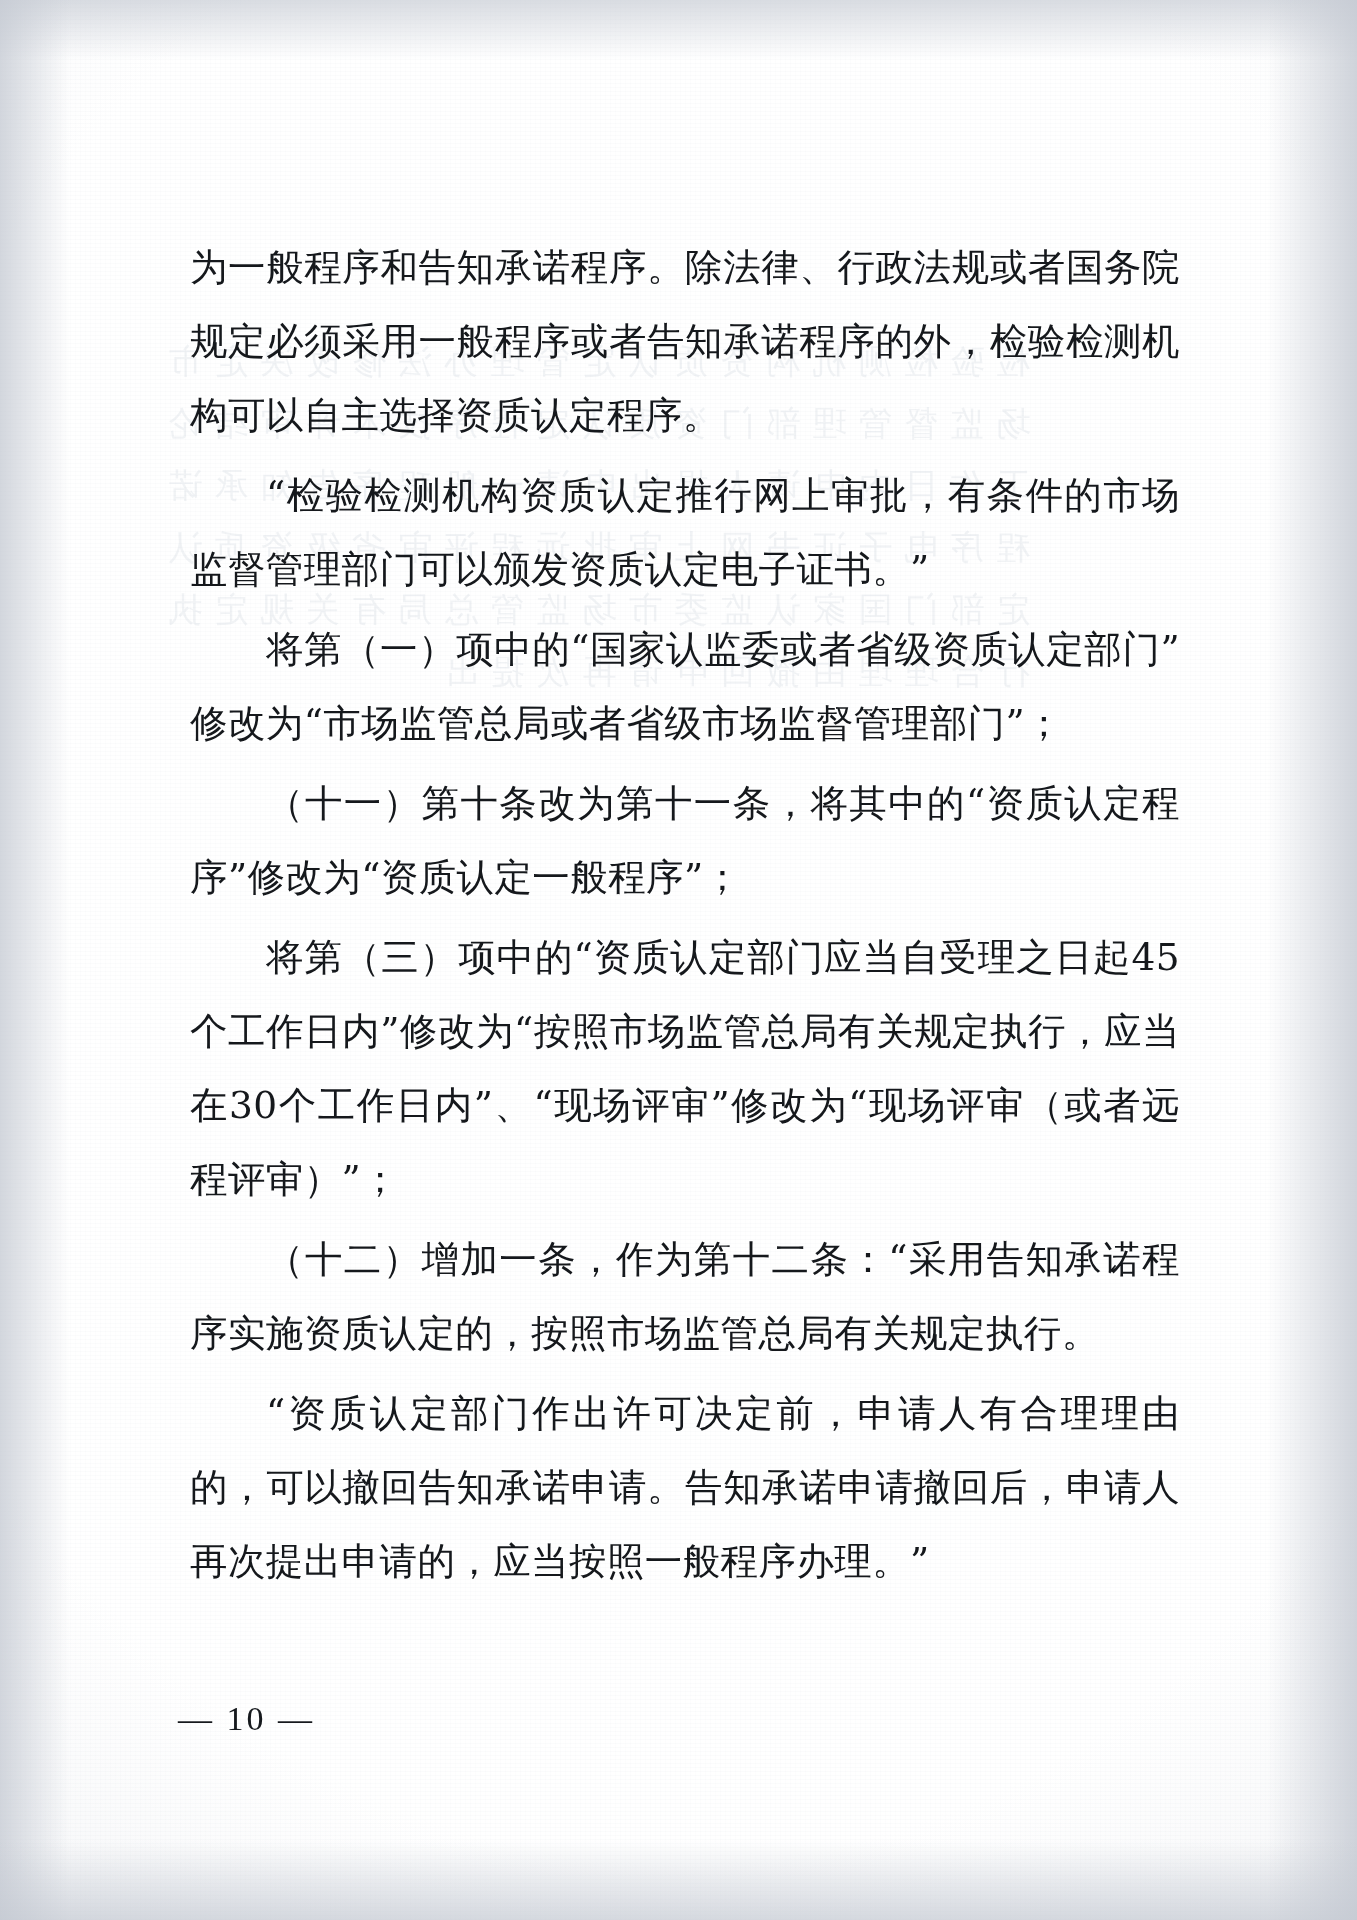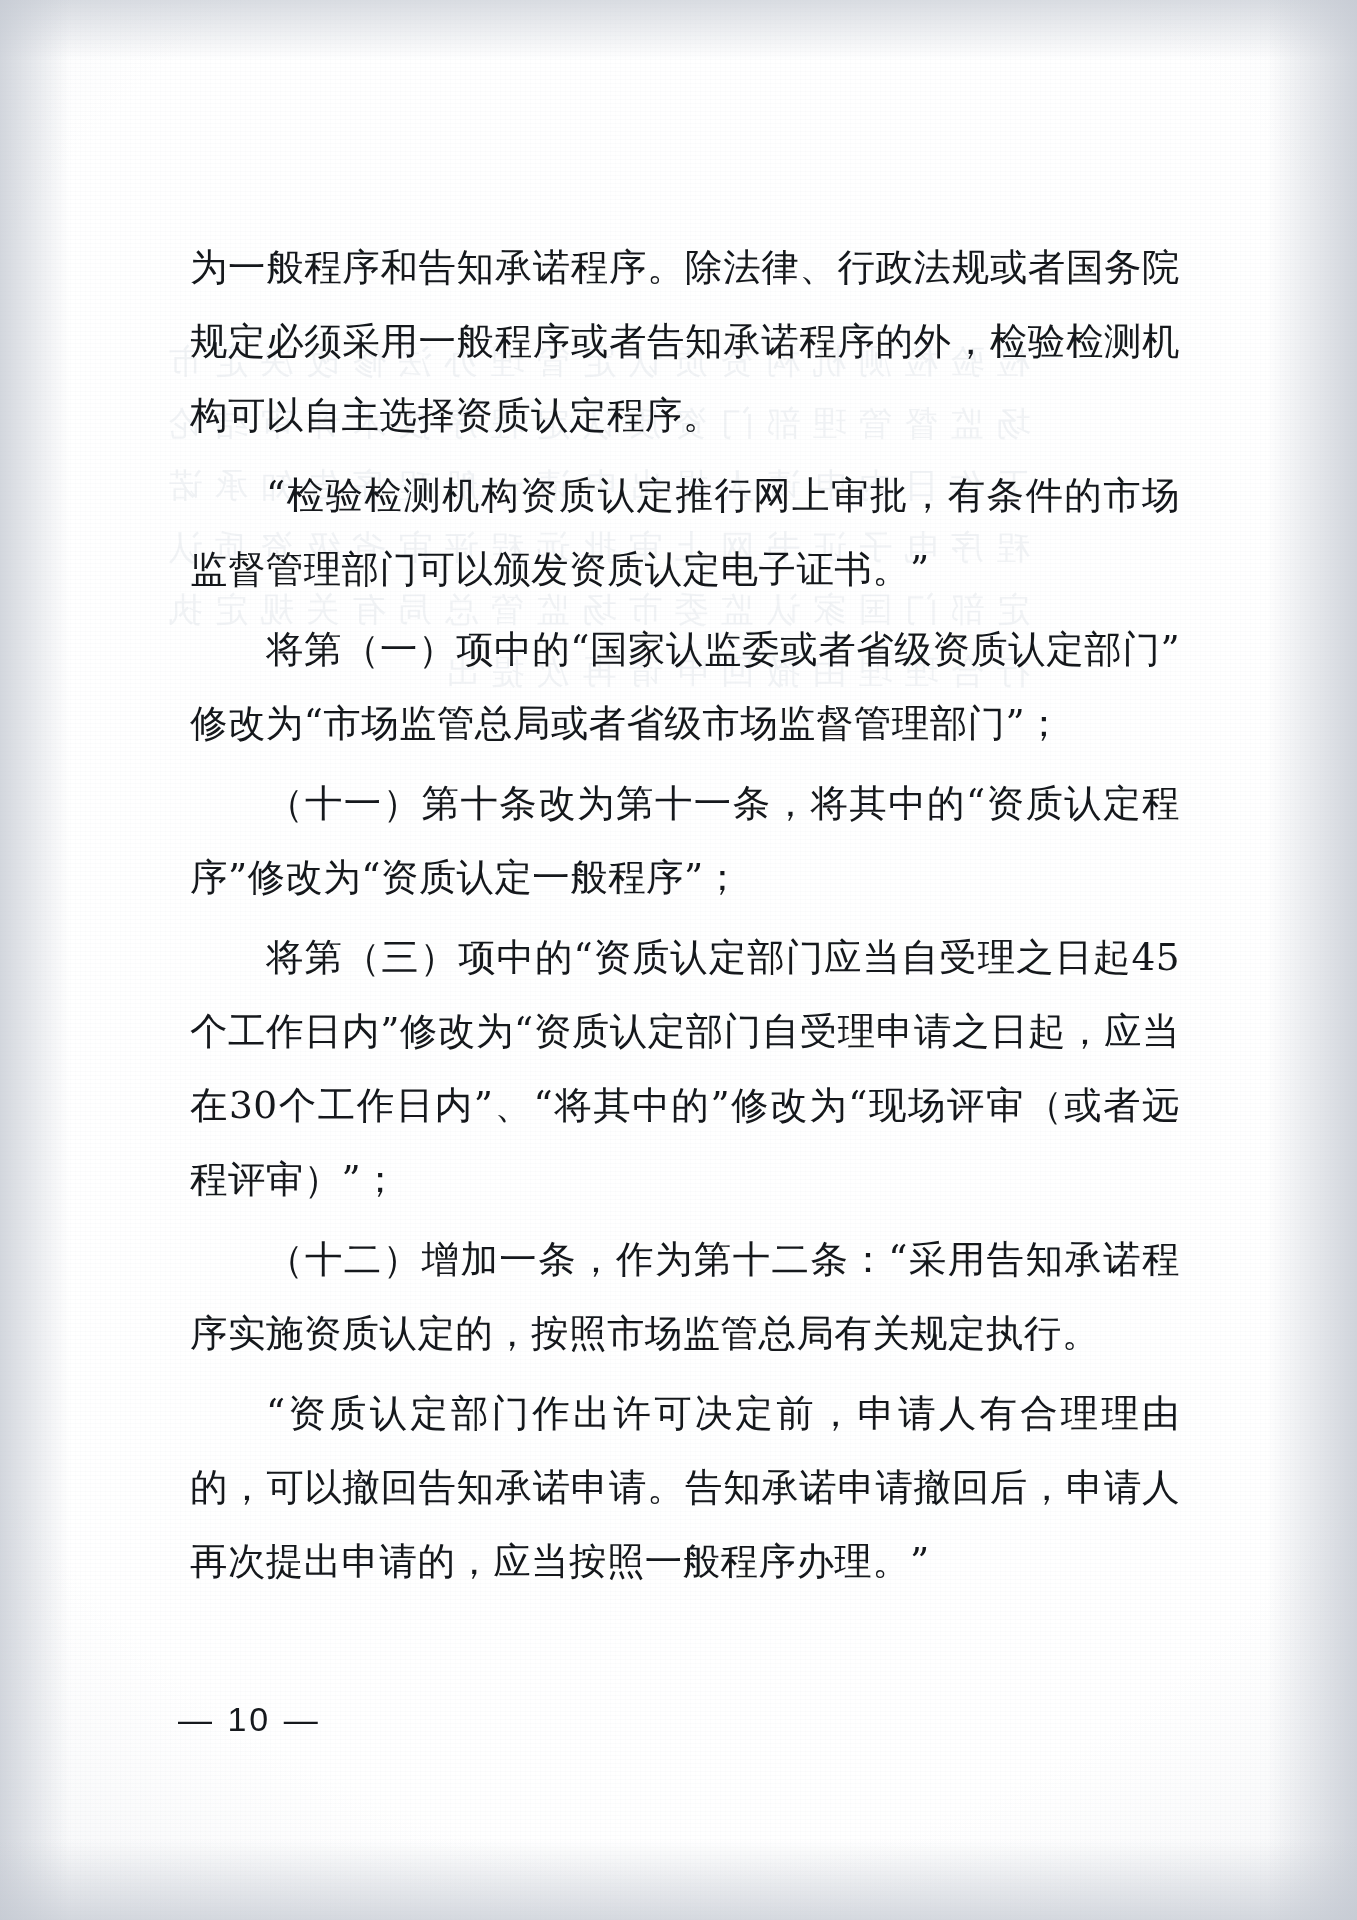--- a/index.html
+++ b/index.html
@@ -102,40 +102,40 @@
   }
 
   .page-number {
     position: absolute;
     left: 178px;
     top: 1700px;
     width: 300px;
     font-size: 34px;
     letter-spacing: 3px;
     color: #16191d;
-    font-family: Liberation Sans, sans-serif;
+    font-family: Liberation Serif, serif;
   }
 </style>
 </head>
 <body>
 
 <div class="page">
 
   <div class="edge-top"></div>
   <div class="edge-left"></div>
   <div class="edge-right"></div>
   <div class="edge-bottom"></div>
 
   <div class="ghost">检验检测机构资质认定管理办法修改决定市场监督管理部门资质认定程序技术评审结论工作日内申请人提出申请一般程序告知承诺程序电子证书网上审批远程评审省级资质认定部门国家认监委市场监管总局有关规定执行合理理由撤回申请再次提出</div>
 
   <div class="content">
     <p class="para">为一般程序和告知承诺程序。除法律、行政法规或者国务院规定必须采用一般程序或者告知承诺程序的外，检验检测机构可以自主选择资质认定程序。</p>
     <p class="para indent">“检验检测机构资质认定推行网上审批，有条件的市场监督管理部门可以颁发资质认定电子证书。”</p>
     <p class="para indent">将第（一）项中的“国家认监委或者省级资质认定部门”修改为“市场监管总局或者省级市场监督管理部门”；</p>
     <p class="para indent">（十一）第十条改为第十一条，将其中的“资质认定程序”修改为“资质认定一般程序”；</p>
-    <p class="para indent">将第（三）项中的“资质认定部门应当自受理之日起45个工作日内”修改为“资质认定部门自受理申请之日起，应当在30个工作日内”、“将其中的”修改为“现场评审（或者远程评审）”；</p>
+    <p class="para indent">将第（三）项中的“资质认定部门应当自受理之日起45个工作日内”修改为“按照市场监管总局有关规定执行，应当在30个工作日内”、“现场评审”修改为“现场评审（或者远程评审）”；</p>
     <p class="para indent">（十二）增加一条，作为第十二条：“采用告知承诺程序实施资质认定的，按照市场监管总局有关规定执行。</p>
     <p class="para indent">“资质认定部门作出许可决定前，申请人有合理理由的，可以撤回告知承诺申请。告知承诺申请撤回后，申请人再次提出申请的，应当按照一般程序办理。”</p>
 
   </div>
 
   <div class="page-number">— 10 —</div>
 </div>
 
 </body></html>

